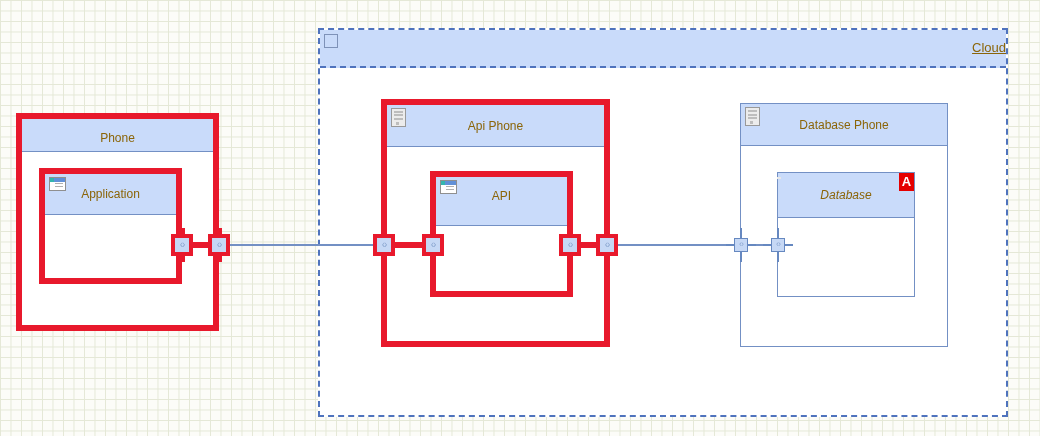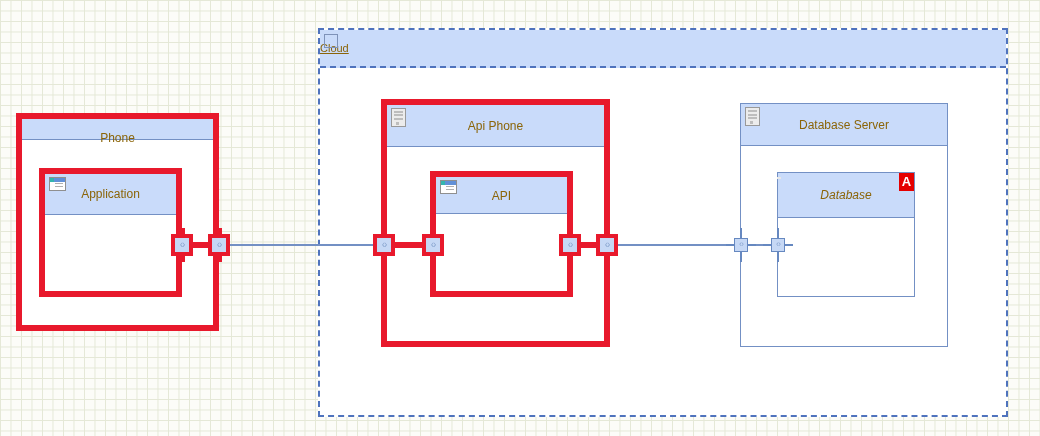--- a/index.html
+++ b/index.html
@@ -27,22 +27,22 @@
   }
   .cloud-hdr{
     position:relative;height:38px;background:var(--hdr);
     border-bottom:2px dashed #4f73bd;box-sizing:border-box;
   }
   .cloud-corner{
     position:absolute;left:4px;top:4px;width:12px;height:12px;
     border:1px solid #7e92b8;background:transparent;
   }
   .cloud-lbl{
-    display:block;text-align:left;line-height:36px;
-    color:var(--lbl);font-size:11px;text-decoration:underline;
+    display:block;text-align:right;line-height:36px;
+    color:var(--lbl);font-size:13px;text-decoration:underline;
   }
   
   .node{position:absolute;background:#ffffff;box-sizing:border-box;}
   .node.sel{border:6px solid var(--red);z-index:2;}
   .node.unsel{border:1px solid var(--nb);z-index:2;}
   .node .hdr{
     position:relative;background:var(--hdr);
     border-bottom:1px solid var(--nb);box-sizing:border-box;
   }
   .node .lbl{
@@ -102,51 +102,51 @@
     </div>
   </div>
 
   <div class="wire" style="left:219px;top:244px;width:165px;"></div>
   <div class="wire" style="left:607px;top:244px;width:171px;"></div>
   <div class="wire sel" style="left:182px;top:242px;width:37px;"></div>
   <div class="wire sel" style="left:384px;top:242px;width:49px;"></div>
   <div class="wire sel" style="left:570px;top:242px;width:37px;"></div>
 
   <div class="node sel" style="left:16px;top:113px;width:203px;height:218px;">
-    <div class="hdr" style="height:21px;">
+    <div class="hdr" style="height:33px;">
       <span class="nicon icon-phone"></span>
       <span class="lbl" style="line-height:39px;">Phone</span>
     </div>
   </div>
 
-  <div class="node sel inner" style="left:39px;top:168px;width:143px;height:129px;">
+  <div class="node sel inner" style="left:39px;top:168px;width:143px;height:116px;">
     <div class="hdr" style="height:41px;">
       <span class="nicon icon-window"></span>
       <span class="lbl" style="line-height:41px;">Application</span>
     </div>
   </div>
 
   <div class="node sel" style="left:381px;top:99px;width:229px;height:248px;">
     <div class="hdr" style="height:42px;">
       <span class="nicon icon-server"></span>
       <span class="lbl" style="line-height:42px;">Api Phone</span>
     </div>
   </div>
 
   <div class="node sel inner" style="left:430px;top:171px;width:143px;height:126px;">
-    <div class="hdr" style="height:37px;">
+    <div class="hdr" style="height:49px;">
       <span class="nicon icon-window"></span>
       <span class="lbl" style="line-height:38px;">API</span>
     </div>
   </div>
 
   <div class="node unsel" style="left:740px;top:103px;width:208px;height:244px;">
     <div class="hdr" style="height:42px;">
       <span class="nicon icon-server"></span>
-      <span class="lbl" style="line-height:42px;">Database Server</span>
+      <span class="lbl" style="line-height:42px;">Database Phone</span>
     </div>
   </div>
 
   <div class="node unsel inner" style="left:777px;top:172px;width:138px;height:125px;">
     <div class="hdr" style="height:45px;">
       <span class="nicon icon-disk"></span>
       <span class="lbl" style="line-height:45px;font-style:italic;">Database</span>
       <span class="badge">A</span>
     </div>
   </div>

